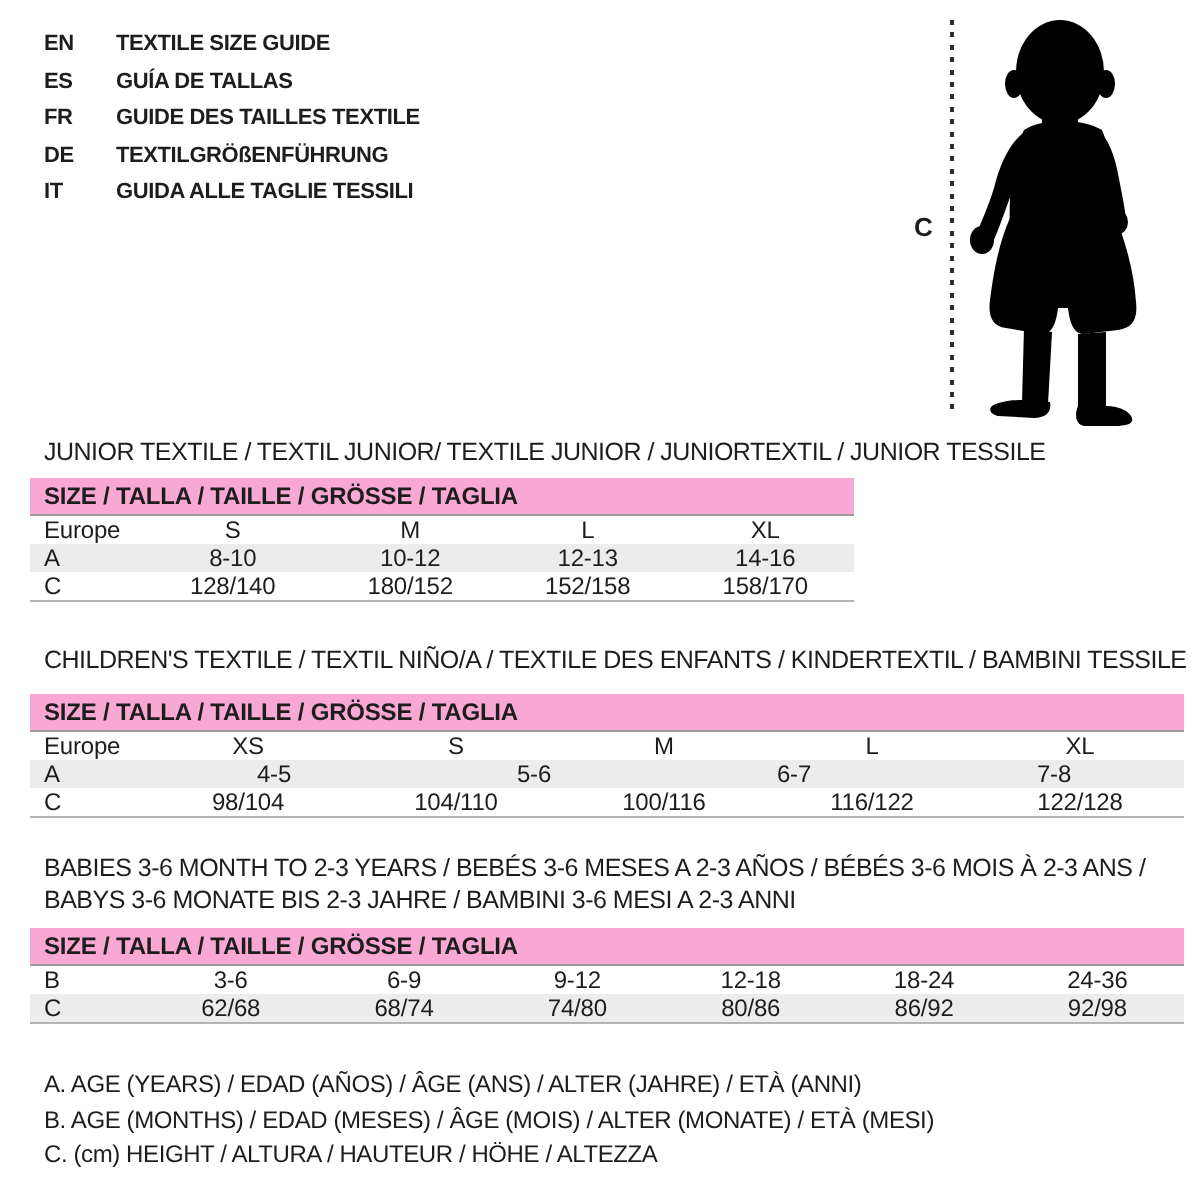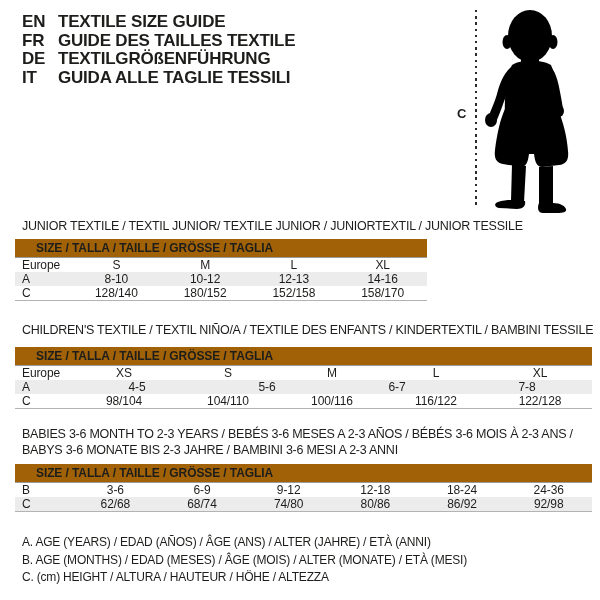--- a/index.html
+++ b/index.html
@@ -2,55 +2,59 @@
 <html><head>
 <meta charset="utf-8">
 <style>
   html,body{margin:0;padding:0;background:#ffffff;}
   .canvas{
     position:relative;width:600px;height:600px;background:#ffffff;
     font-family:"Liberation Sans",sans-serif;color:#1d1d1b;overflow:hidden;
   }
   
   .lang-block{position:absolute;left:22px;top:13px;}
-  .lang-row{display:flex;font-weight:bold;font-size:17px;line-height:18.5px;letter-spacing:-0.2px;}
+  .lang-row{display:flex;font-weight:bold;font-size:11px;line-height:18.5px;letter-spacing:-0.2px;}
   .lang-code{width:36px;flex:0 0 36px;}
   
   .figure{position:absolute;left:455px;top:4px;width:145px;height:212px;}
   .dash-line{
     position:absolute;left:20px;top:6px;width:2px;height:198px;
     background:repeating-linear-gradient(to bottom,#2b2b2b 0 2.5px,transparent 2.5px 6.2px);
   }
   .figure-label{position:absolute;left:2px;top:102px;font-weight:bold;font-size:13px;}
   .baby-svg{position:absolute;left:24px;top:0;}
   
   .tbl-title{position:absolute;font-size:12.5px;font-weight:normal;letter-spacing:-0.25px;line-height:16px;white-space:nowrap;}
   
   .tbl{position:absolute;font-size:12px;letter-spacing:-0.1px;border-bottom:1px solid #b3b3b3;}
   .tbl-header{
-    height:18px;background:#a16207;border-bottom:1px solid #9b9b9b;
-    display:flex;align-items:center;padding-left:21px;font-weight:bold;
+    height:18px;background:#f9a8d4;border-bottom:1px solid #9b9b9b;
+    display:flex;align-items:center;padding-left:7px;font-weight:bold;
   }
   .tbl-row{display:flex;height:14px;align-items:flex-start;}
   .tbl-row.alt{background:#ececec;}
   .cell{flex:1;text-align:center;}
   .cell.label{flex:0 0 50px;text-align:left;padding-left:7px;}
   
   .legend{position:absolute;left:22px;top:534px;}
   .legend-line{font-size:12px;font-weight:normal;line-height:17.5px;letter-spacing:-0.2px;white-space:nowrap;}
 </style>
 </head>
 <body>
 
 <div class="canvas">
 
   <div class="lang-block">
     <div class="lang-row">
       <span class="lang-code">EN</span>
       <span class="lang-label">TEXTILE SIZE GUIDE</span>
+    </div>
+    <div class="lang-row">
+      <span class="lang-code">ES</span>
+      <span class="lang-label">GUÍA DE TALLAS</span>
     </div>
     <div class="lang-row">
       <span class="lang-code">FR</span>
       <span class="lang-label">GUIDE DES TAILLES TEXTILE</span>
     </div>
     <div class="lang-row">
       <span class="lang-code">DE</span>
       <span class="lang-label">TEXTILGRÖßENFÜHRUNG</span>
     </div>
     <div class="lang-row">

